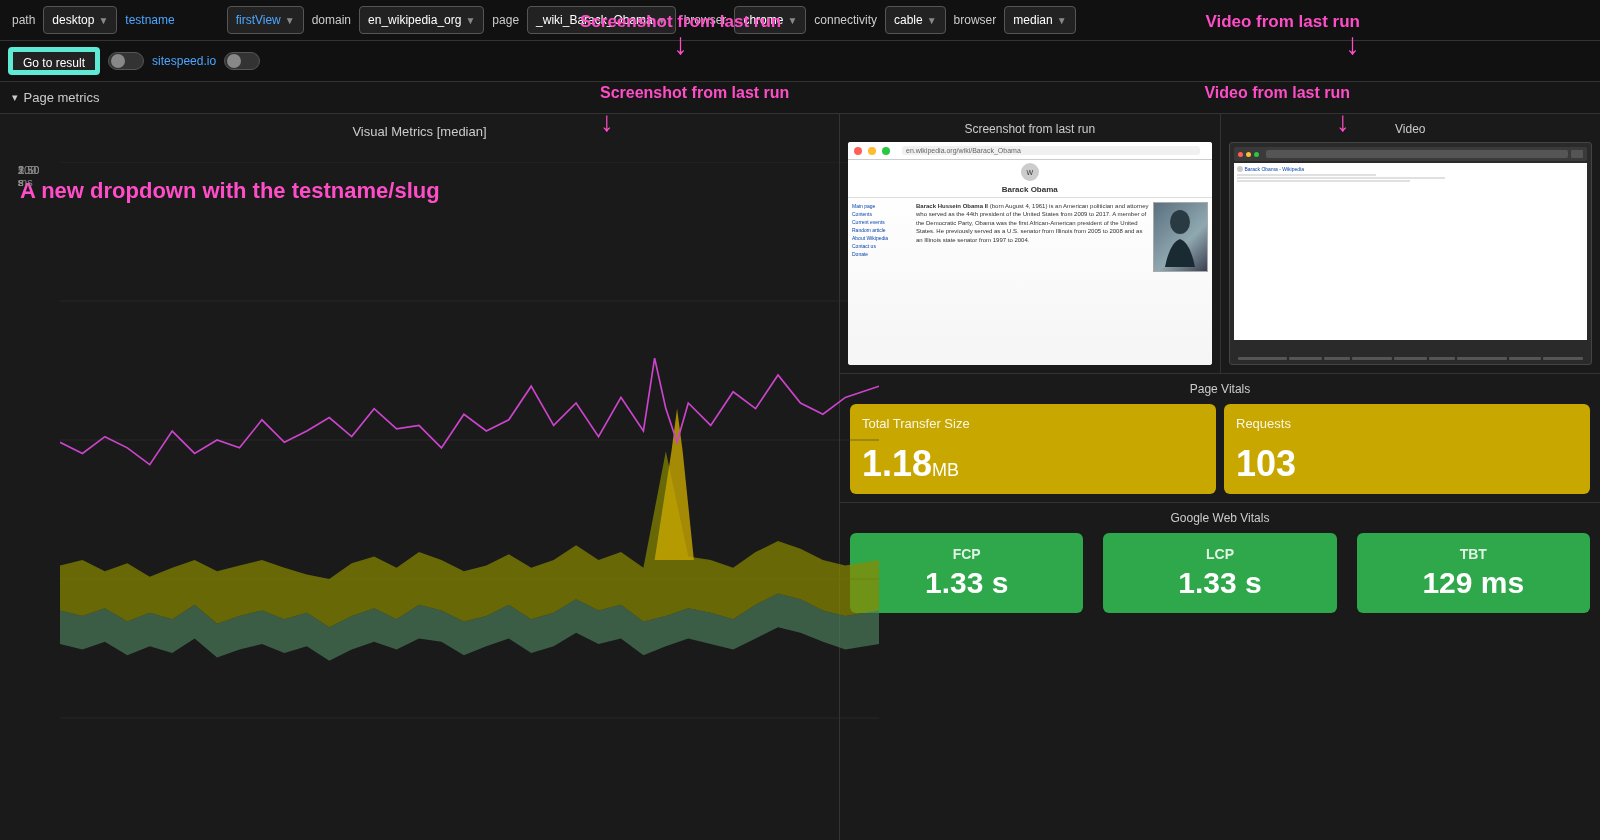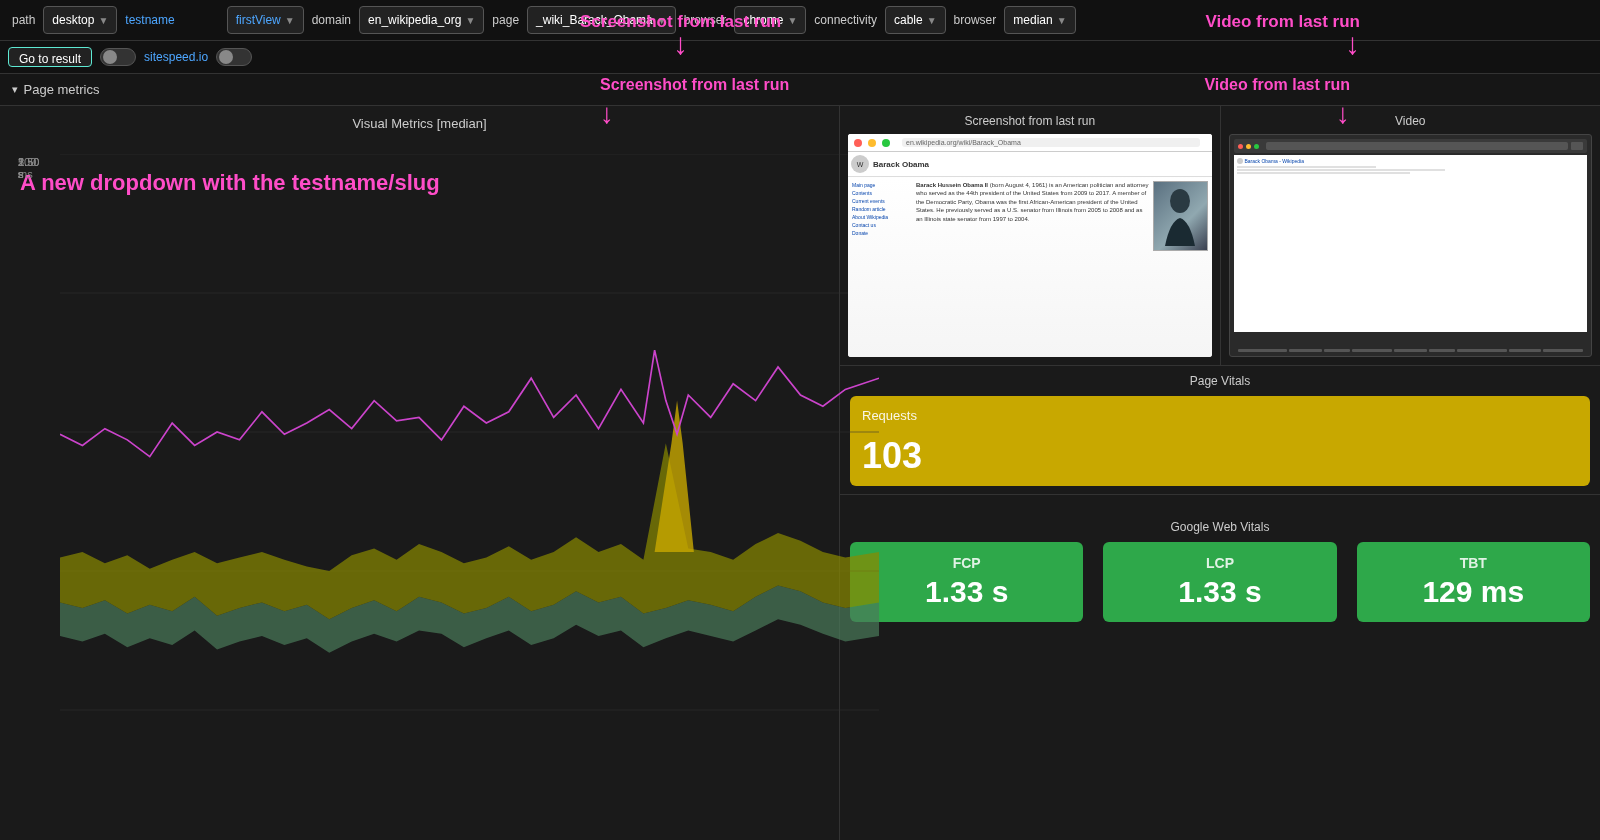--- a/index.html
+++ b/index.html
@@ -59,27 +59,27 @@
       display: flex;
       align-items: center;
       background: #111;
       padding: 6px 8px;
       gap: 8px;
       border-bottom: 1px solid #333;
     }
 
     .go-to-result-btn {
       background: #222;
-      border: 1px solid #5eead4;
+      border: 5px solid #5eead4;
       border-radius: 4px;
       color: #fff;
       padding: 4px 10px;
       cursor: pointer;
       font-size: 12px;
-      height: 20px;
+      height: 28px;
     }
 
     .toggle-switch {
       width: 36px;
       height: 18px;
       background: #333;
       border-radius: 9px;
       position: relative;
       cursor: pointer;
       border: 1px solid #555;
@@ -348,21 +348,20 @@
     }
 
     .vital-unit {
       font-size: 18px;
       font-weight: normal;
     }
 
     
     .gwv-section {
       padding: 8px 10px;
-      margin-top: 17px;
     }
 
     .gwv-title {
       text-align: center;
       color: #ccc;
       font-size: 12px;
       margin-bottom: 8px;
     }
 
     .gwv-grid {
@@ -532,21 +531,21 @@
         <div class="section-title">Screenshot from last run</div>
         <div class="screenshot-img">
 
           <div class="screenshot-inner">
             <div class="wiki-header">
               <div style="width:8px;height:8px;border-radius:50%;background:#ff5f57;"></div>
               <div style="width:8px;height:8px;border-radius:50%;background:#febc2e;"></div>
               <div style="width:8px;height:8px;border-radius:50%;background:#28c840;"></div>
               <div style="flex:1;background:#f0f0f0;border-radius:3px;padding:1px 4px;font-size:7px;color:#666;margin:0 6px;">en.wikipedia.org/wiki/Barack_Obama</div>
             </div>
-            <div style="display:flex;padding:3px;background:#fff;align-items:center;gap:4px;border-bottom:1px solid #ddd;">
+            <div style="display:flex;padding:3px;background:#fff;align-items:center;gap:4px;border-bottom:1px solid #ddd;flex-direction:column;">
               <div class="wiki-logo">W</div>
               <span style="font-size:8px;color:#333;font-weight:bold;">Barack Obama</span>
             </div>
             <div class="wiki-content">
               <div class="wiki-sidebar">
                 <div style="font-size:5px;color:#0645ad;line-height:1.6;">Main page<br>Contents<br>Current events<br>Random article<br>About Wikipedia<br>Contact us<br>Donate</div>
               </div>
               <div class="wiki-main">
                 <div class="wiki-photo">
                   <div style="width:100%;height:100%;background:linear-gradient(135deg,#5a7080 0%,#90a8b0 60%,#3a4050 100%);display:flex;align-items:center;justify-content:center;">
@@ -603,20 +602,26 @@
             <div class="timeline-bar" style="width:12%;"></div>
           </div>
         </div>
       </div>
     </div>
 
     <div class="vitals-section">
       <div class="vitals-title">Page Vitals</div>
       <div class="vitals-grid">
 
+        <div class="vital-card yellow">
+          <span class="vital-label">Total Transfer Size</span>
+          <span class="vital-value">
+            <span>1.18</span><span class="vital-unit">MB</span>
+          </span>
+        </div>
 
         <div class="vital-card yellow">
           <span class="vital-label">Requests</span>
           <span class="vital-value">103</span>
         </div>
 
       </div>
     </div>
 
     <div class="gwv-section">

